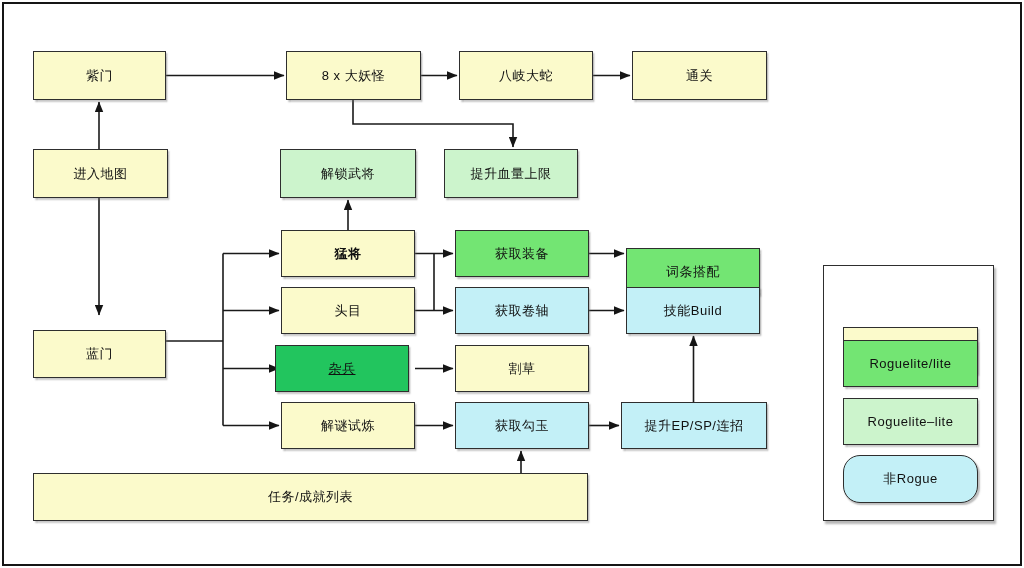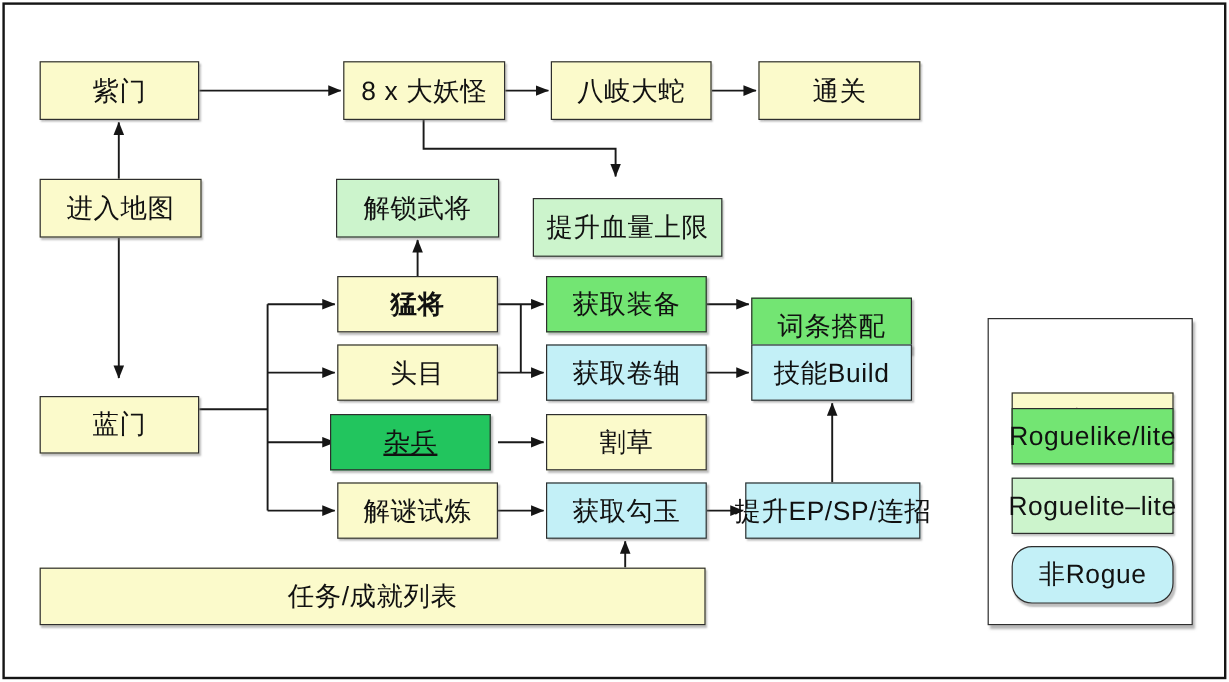--- a/index.html
+++ b/index.html
@@ -9,21 +9,21 @@
     overflow:hidden;
   }
   .outer-frame {
     position:absolute; inset:2px; border:2px solid #151515; pointer-events:none;
   }
   .wires { position:absolute; left:0; top:0; pointer-events:none; }
   .node {
     position:absolute; display:flex; align-items:center; justify-content:center;
     border:1.4px solid #2e2e2e; box-sizing:border-box;
     box-shadow:1.5px 2px 1.5px rgba(110,110,110,0.45);
-    font-size:22px; letter-spacing:0.5px; white-space:nowrap;
+    font-size:13px; letter-spacing:0.5px; white-space:nowrap;
   }
   .legend-frame {
     position:absolute; left:823px; top:265px; width:171px; height:256px;
     border:1.6px solid #2e2e2e; background:#ffffff; box-sizing:border-box;
     box-shadow:2px 3px 2px rgba(110,110,110,0.5);
   }
   .legend-frame .node { box-shadow:1.5px 2px 1.5px rgba(110,110,110,0.45); }
 </style>
 </head>
 <body>
@@ -76,21 +76,21 @@
   <div class="node" style="left: 632px; top: 51px; width: 135px; height: 49px; background: rgb(251, 250, 203);">
       <span>通关</span>
     </div>
 
   <div class="node" style="left: 33px; top: 149px; width: 135px; height: 49px; background: rgb(251, 250, 203);">
       <span>进入地图</span>
     </div>
   <div class="node" style="left: 280px; top: 149px; width: 136px; height: 49px; background: rgb(204, 244, 204); align-items: center;">
       <span>解锁武将</span>
     </div>
-  <div class="node" style="left: 444px; top: 149px; width: 158px; height: 49px; background: rgb(204, 244, 204); margin-top: 16px;">
+  <div class="node" style="left: 444px; top: 149px; width: 134px; height: 49px; background: rgb(204, 244, 204);">
       <span>提升血量上限</span>
     </div>
 
   <div class="node" style="left: 281px; top: 230px; width: 134px; height: 47px; background: rgb(251, 250, 203); font-weight: bold;">
       <span>猛将</span>
     </div>
   <div class="node" style="left: 455px; top: 230px; width: 134px; height: 47px; background: rgb(115, 229, 115);">
       <span>获取装备</span>
     </div>
   <div class="node" style="left: 626px; top: 248px; width: 134px; height: 47px; background: rgb(115, 229, 115);">
@@ -130,21 +130,21 @@
 
   <div class="node" style="left: 33px; top: 473px; width: 555px; height: 48px; background: rgb(251, 250, 203);">
       <span>任务/成就列表</span>
     </div>
 
   <div class="legend-frame">
     <div class="node" style="left: 19px; top: 17px; width: 135px; height: 47px; background: rgb(251, 250, 203); margin-top: 44px;">
         <span>玩家行为</span>
       </div>
     <div class="node" style="left: 19px; top: 74px; width: 135px; height: 47px; background: rgb(115, 229, 115);">
-        <span>Roguelike/lite</span>
+        <span>Roguelite/lite</span>
       </div>
     <div class="node" style="left: 19px; top: 132px; width: 135px; height: 47px; background: rgb(204, 244, 204);">
         <span>Roguelite–lite</span>
       </div>
     <div class="node" style="left: 19px; top: 189px; width: 135px; height: 48px; background: rgb(195, 240, 247); border-radius: 17px;">
         <span>非Rogue</span>
       </div>
   </div>
 </div>
 

